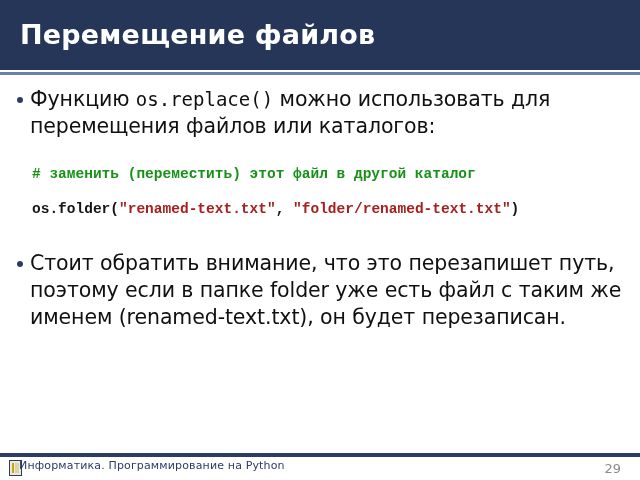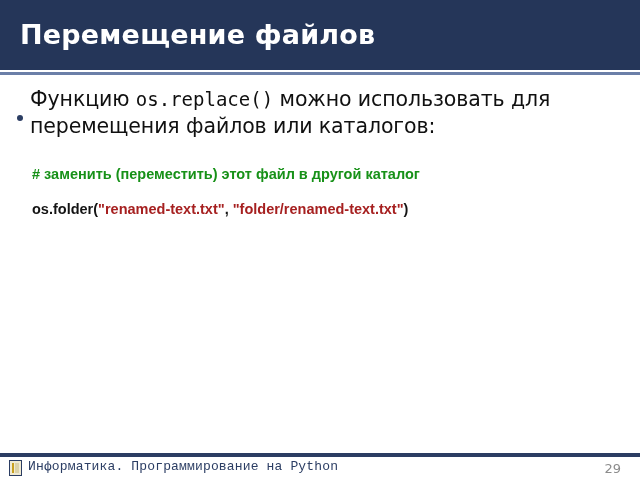--- a/index.html
+++ b/index.html
@@ -76,21 +76,21 @@
     left: 0;
     top: 78px;
     width: 640px;
     height: 370px;
     box-sizing: border-box;
     padding: 8px 14px 0 14px;
   }
 
   .bullet-row {
     display: flex;
-    align-items: center;
+    align-items: flex-start;
   }
   .bullet-dot {
     flex: 0 0 auto;
     width: 16px;
     padding-top: 11px;
     box-sizing: border-box;
   }
   .bullet-dot i {
     display: block;
     width: 6px;
@@ -109,21 +109,21 @@
   .bullet-text .mono {
     font-family: "DejaVu Sans Mono", "Liberation Mono", monospace;
     font-size: 19px;
     letter-spacing: 0px;
   }
 
   
   .code-block {
     margin-top: 28px;
     padding-left: 18px;
-    font-family: Liberation Sans, sans-serif;
+    font-family: Liberation Mono, monospace;
     font-size: 14.5px;
     font-weight: bold;
     line-height: 1.0;
     white-space: nowrap;
   }
   .code-line { margin: 0; }
   .code-comment {
     color: #179118;
     margin-bottom: 20px;
   }
@@ -168,27 +168,26 @@
   }
   .footer-icon::after {
     content: "";
     position: absolute;
     left: 5px; top: 2px;
     width: 4px; height: 10px;
     background: #dcd2a8;
   }
   .footer-text {
     position: absolute;
-    left: 28px;
+    left: 19px;
     top: 1px;
-    font-size: 13px;
+    font-size: 11px;
     color: #2b3d63;
     line-height: 1.45;
     letter-spacing: 0.15px;
-    font-family: Liberation Mono, monospace;
   }
   .footer-text div { white-space: nowrap; }
   .page-number {
     position: absolute;
     right: 19px;
     top: 4px;
     font-size: 13px;
     color: #8c8c8c;
   }
 </style>
@@ -217,20 +216,26 @@
       </div>
     </div>
 
     <div class="code-block">
       <div class="code-line code-comment"># заменить (переместить) этот файл в другой каталог</div>
       <div class="code-line"><span class="code-stmt">os.folder(</span><span class="code-str">"renamed-text.txt"</span><span class="code-stmt">, </span><span class="code-str">"folder/renamed-text.txt"</span><span class="code-stmt">)</span></div>
     </div>
 
     <div class="gap-after-code"></div>
 
+    <div class="bullet-row">
+      <span class="bullet-dot">
+          <i></i>
+        </span>
+      <div class="bullet-text">Стоит обратить внимание, что это перезапишет путь, поэтому если в папке folder уже есть файл с таким же именем (renamed-text.txt), он будет перезаписан.</div>
+    </div>
 
   </div>
 
   <div class="footer-rule"></div>
   <div class="footer">
     <span class="footer-icon"></span>
     <div class="footer-text">
       <div>Информатика. Программирование на Python</div>
     </div>
     <div class="page-number">29</div>

